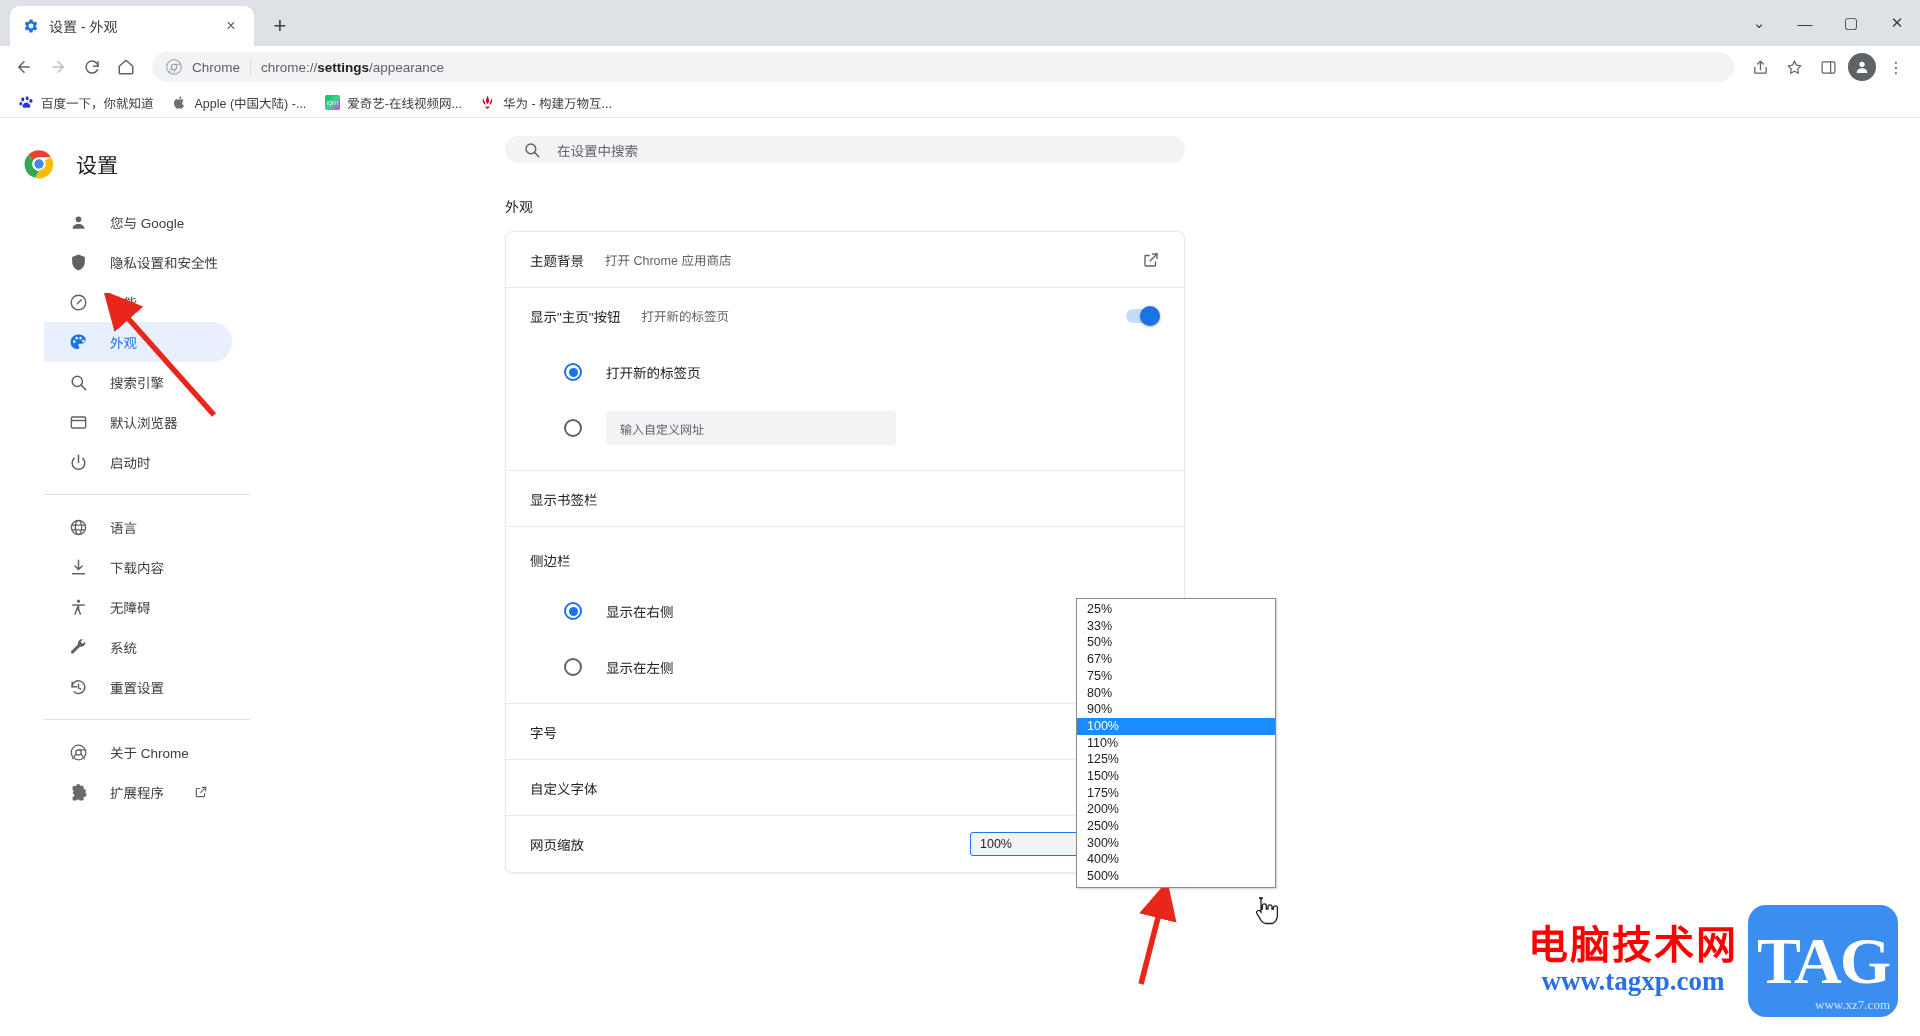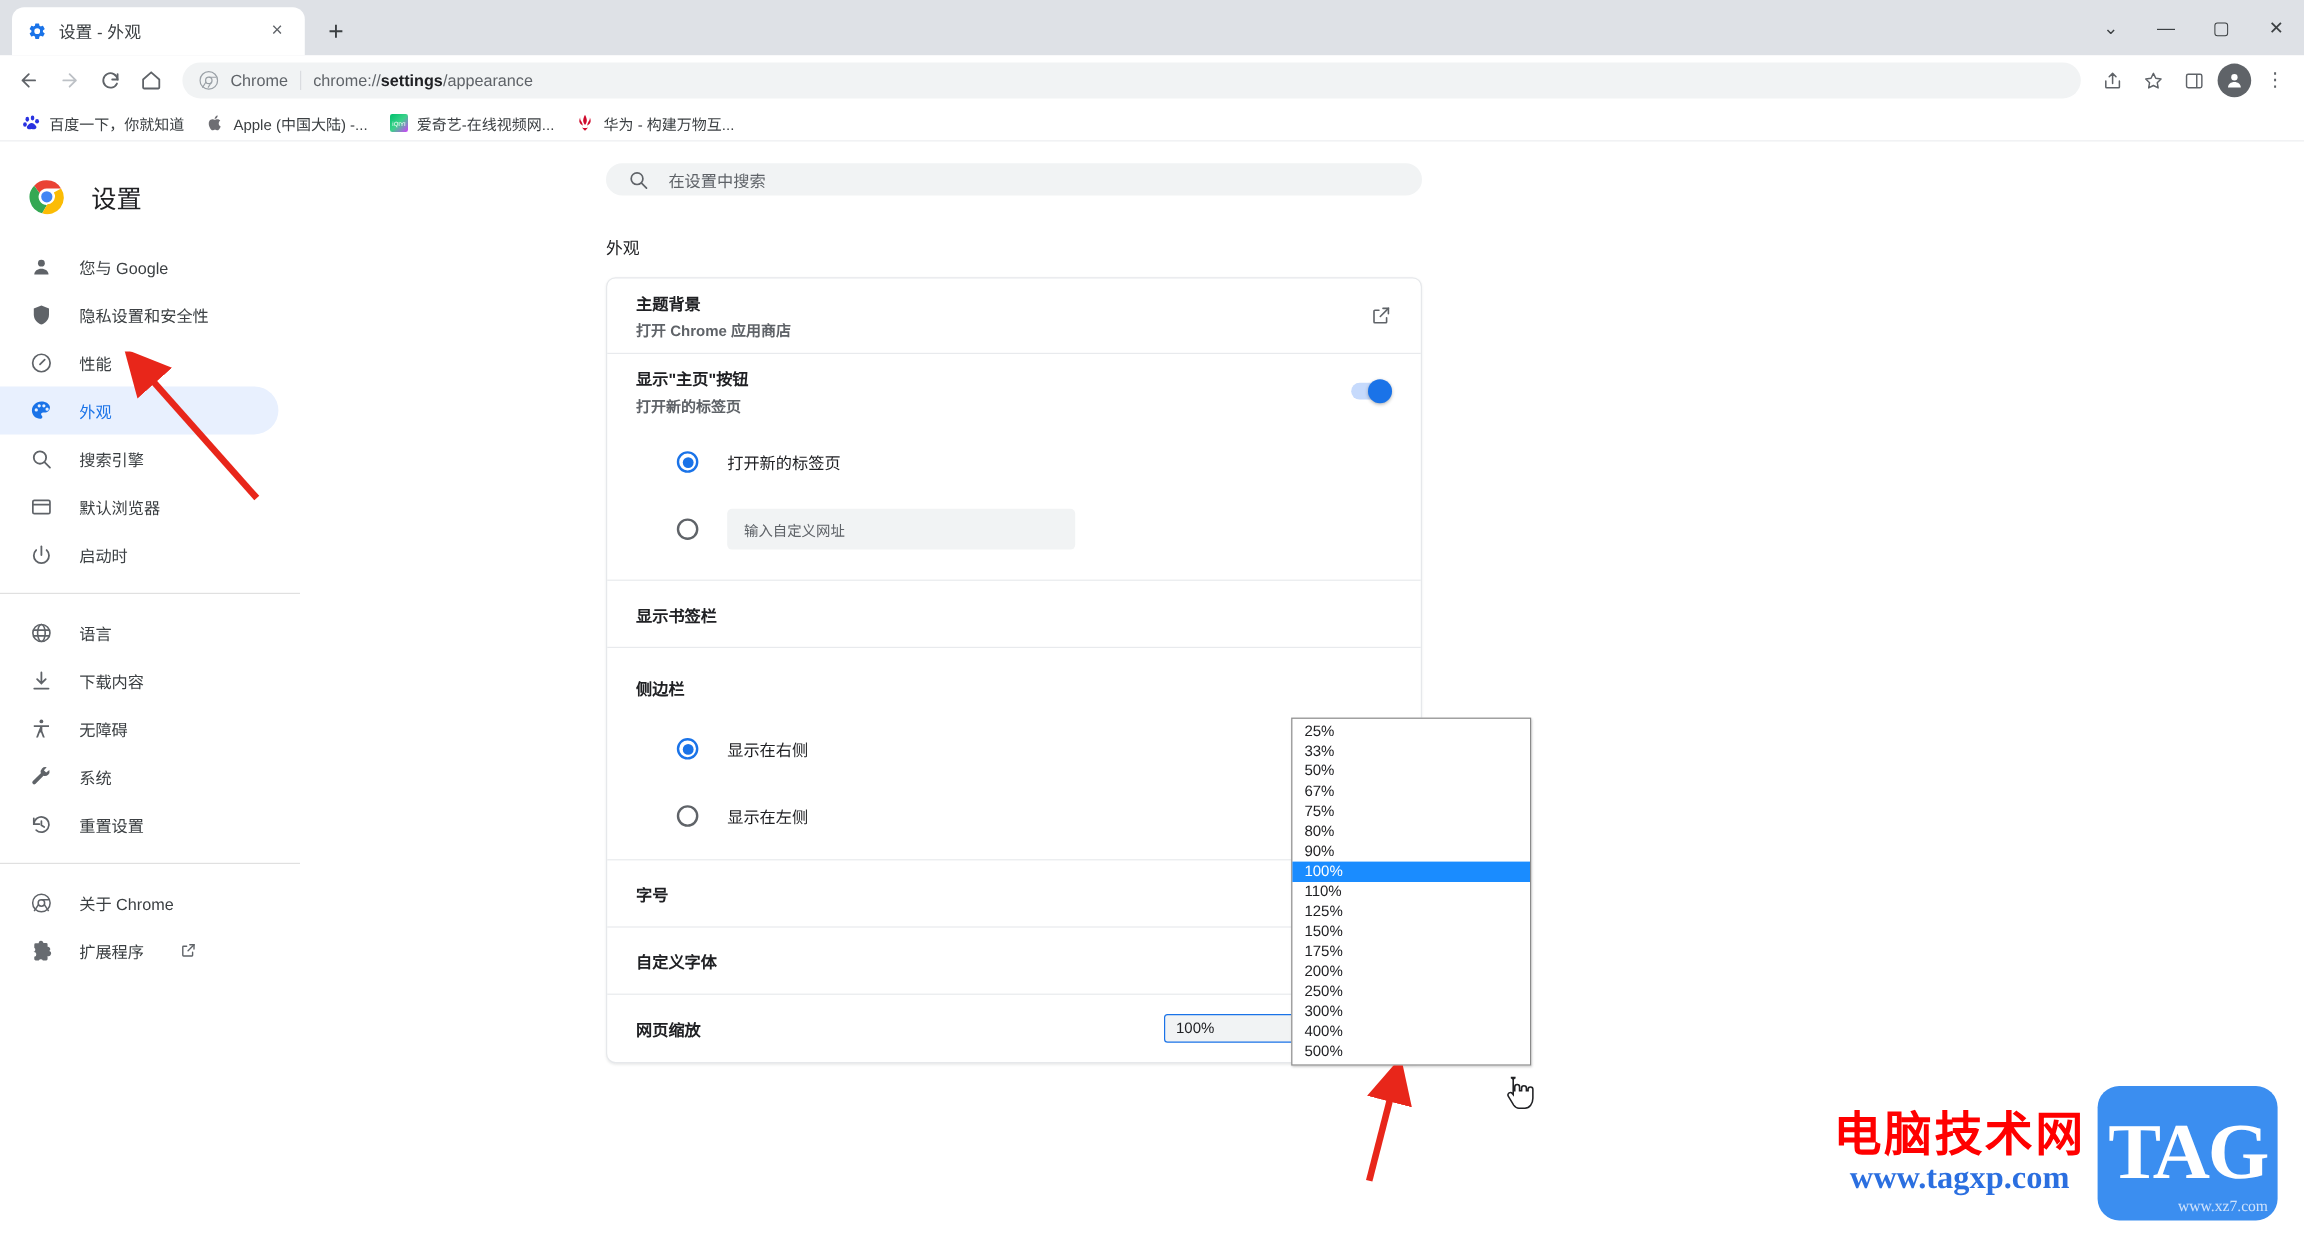--- a/index.html
+++ b/index.html
@@ -81,21 +81,21 @@
   
   .page { position:relative; height: calc(1036px - 46px - 42px - 31px); background:#fff; display:flex; }
 
   .settings-sidebar {
     width: 250px; flex:none; padding-top: 18px; position:relative;
   }
   .brandrow { display:flex; align-items:center; gap: 22px; padding: 0 24px; height: 56px; }
   .brand-logo { width:30px;height:30px;flex:none; }
   .brand-text { font-size: 21px; color:#202124; }
 
-  .nav { margin-top: 10px; }
+  .nav { margin-top: 10px; padding-left: 44px; }
   .nav-item {
     display:flex; align-items:center; gap: 22px; height: 40px;
     padding: 0 24px; color:#3c4043; font-size:13.5px; position:relative;
     border-radius: 0 20px 20px 0; margin-right: 18px;
   }
   .nav-item .nav-ico { width:20px;height:20px;flex:none;display:flex;align-items:center;justify-content:center;color:#5f6368; }
   .nav-item.active { background:#e8f0fe; color:#1a73e8; }
   .nav-item.active .nav-ico { color:#1a73e8; }
   .nav-label { white-space:nowrap; }
   .nav-ext-ico { margin-left: 8px; color:#5f6368; display:flex; align-items:center;}
@@ -119,21 +119,21 @@
     margin-left: 255px; margin-top: 15px; width: 680px; background:#fff;
     border:1px solid #e6e8eb; border-radius: 8px; box-shadow: 0 1px 2px rgba(60,64,67,.10);
     overflow: visible;
   }
   .row {
     min-height: 56px; display:flex; align-items:center; justify-content:space-between;
     padding: 10px 24px; border-bottom:1px solid #e8eaed; position:relative;
   }
   .row:last-child { border-bottom: none; }
   .row-noborder { border-bottom: none; }
-  .row-main { display:flex; flex-direction:column; gap:3px;font-weight:bold; }
+  .row-main { display:flex; gap:21px; }
   .row-title { font-size:13.5px; color:#202124; }
   .row-sub { font-size:12.5px; color:#5f6368; }
 
   .ext-link-ico { color:#5f6368; width:18px;height:18px; }
 
   .toggle {
     width:34px; height:14px; background:#c6dafc; border-radius:8px; position:relative; flex:none;
   }
   .toggle .knob {
     position:absolute; left: 14px; top:-3px; width:20px;height:20px;border-radius:50%;

